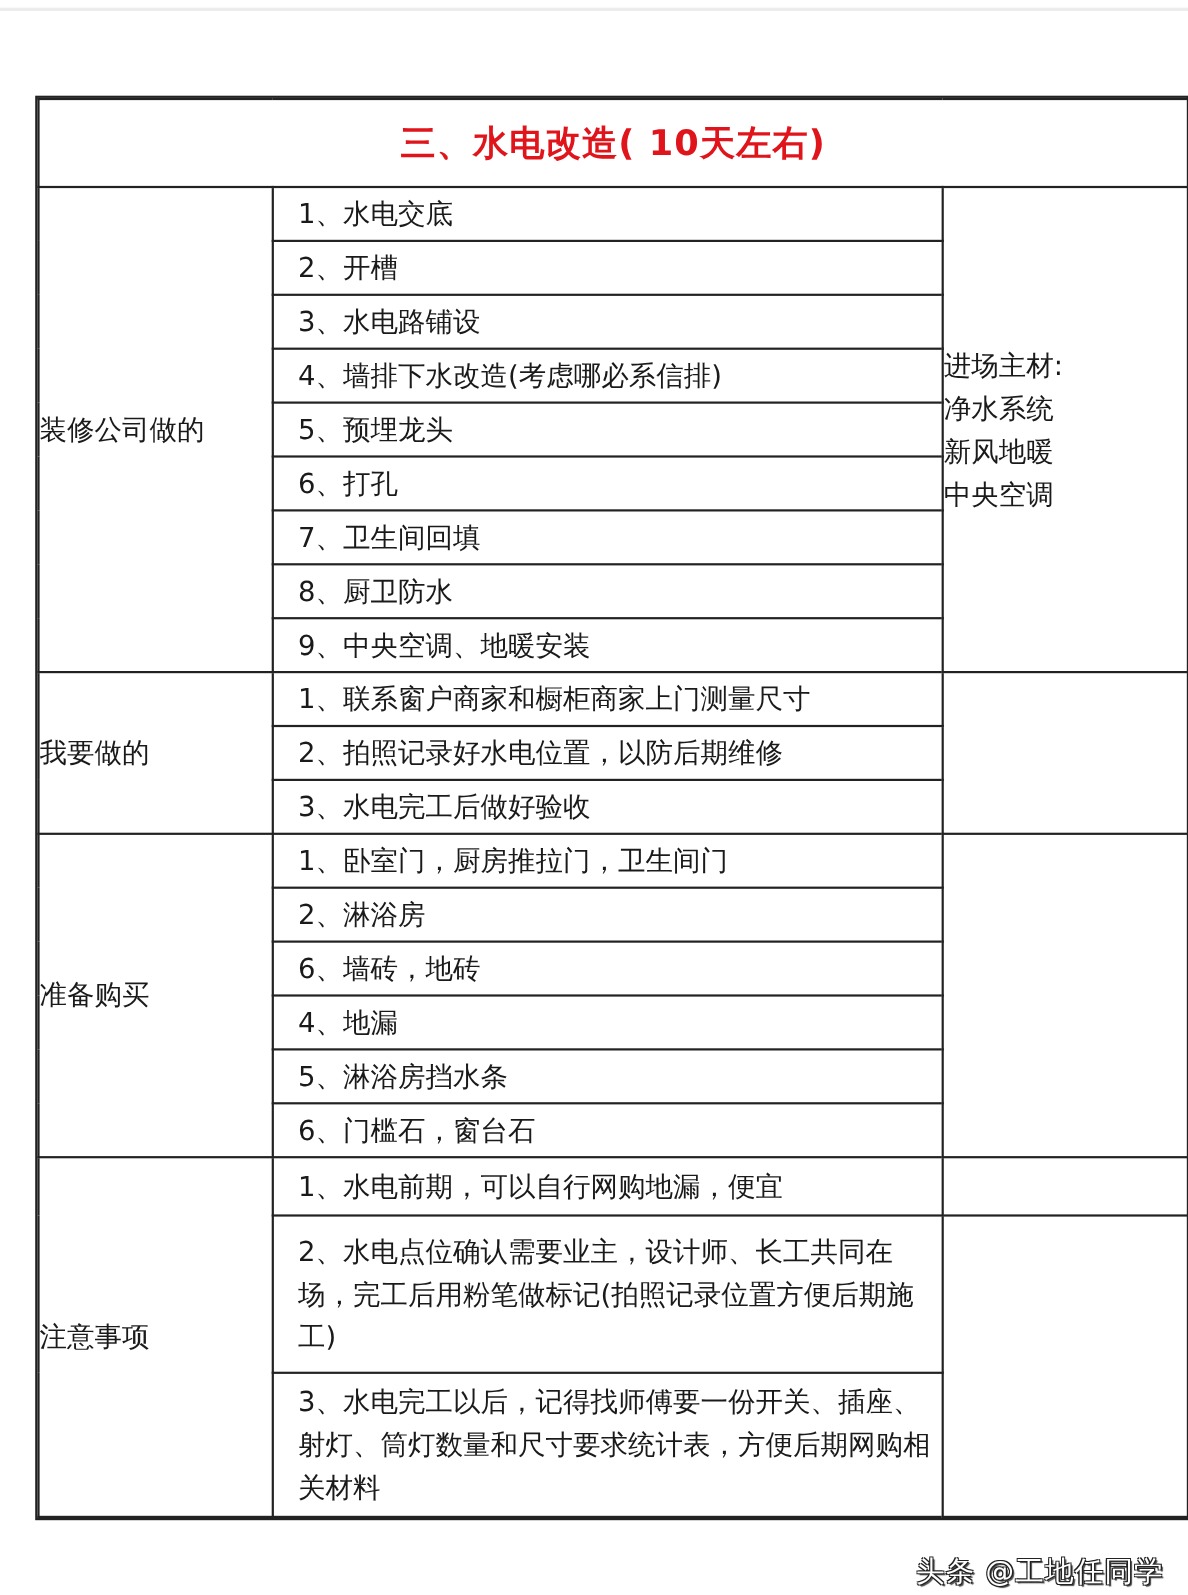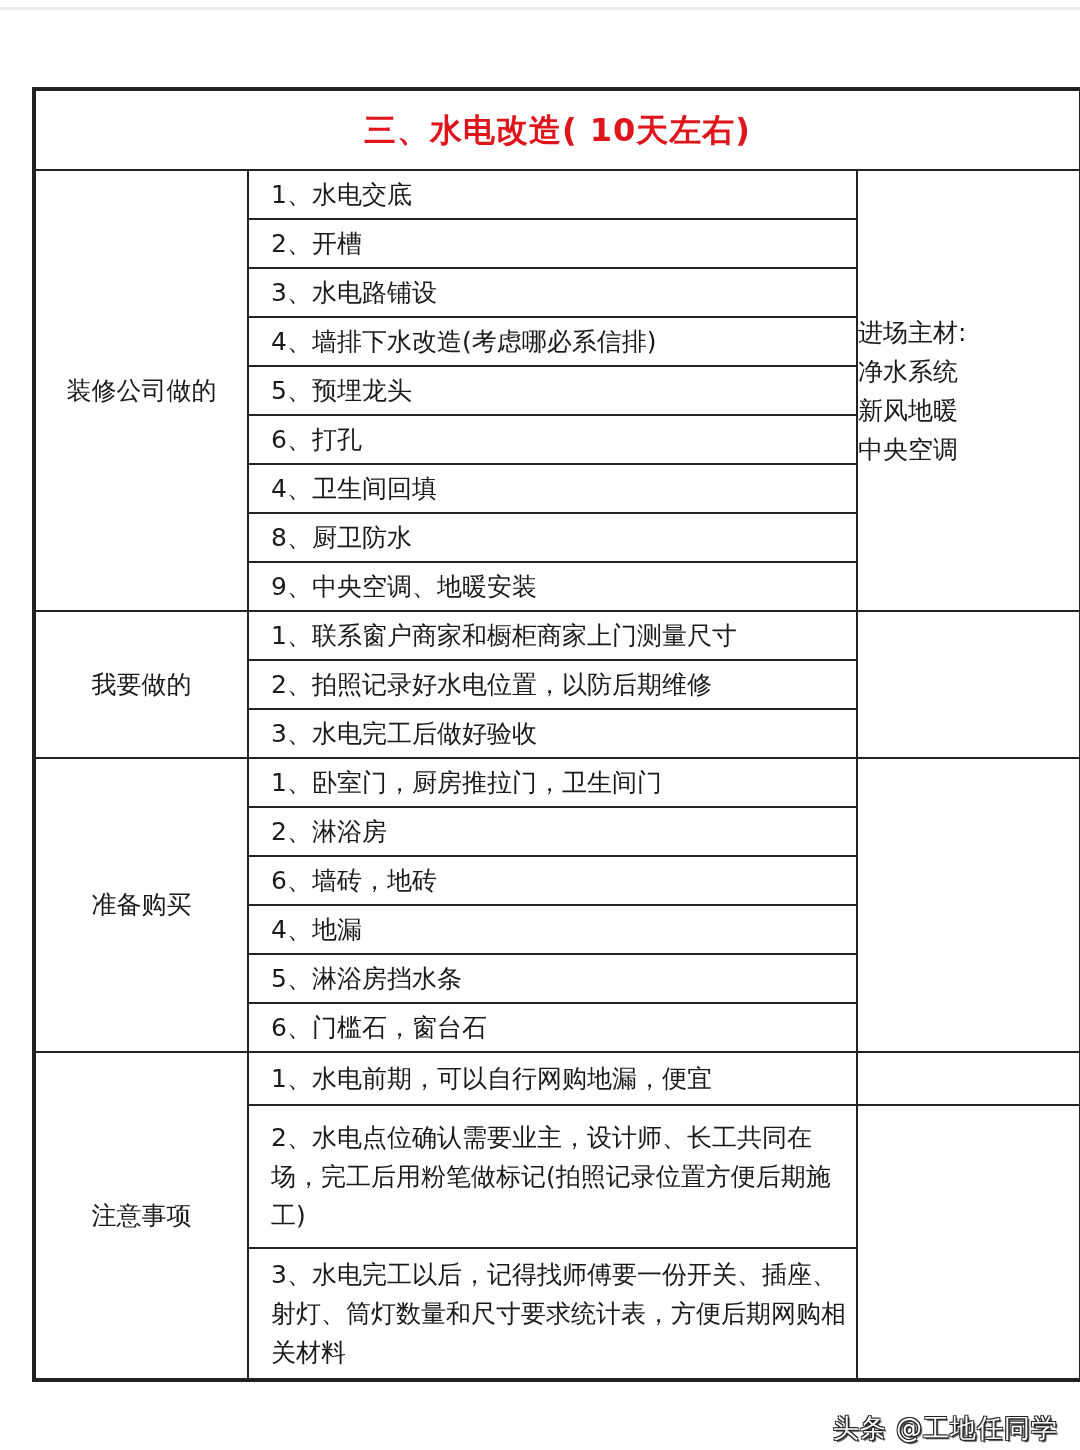--- a/index.html
+++ b/index.html
@@ -25,21 +25,21 @@
     padding: 0;
     vertical-align: middle;
     font-size: 25px;
     line-height: 1.5;
   }
   .title-cell {
     height: 78px; text-align: center;
     color: #e0151b; font-weight: bold; font-size: 32px;
     letter-spacing: 1px;
   }
-  .label-cell { text-align: center; }
+  .label-cell { }
   .item-cell { padding-left: 22px; padding-right: 8px; }
   .item-single { height: 47px; }
   .item-multi { padding-top: 6px; padding-bottom: 6px; line-height: 39px; }
   .note-cell { text-align: left; line-height: 39px; }
   .note-cell div { display: block; }
   .watermark {
     position: absolute; right: 22px; top: 1395px;
     font-size: 26px; color: #ffffff; letter-spacing: 1px;
     text-shadow: 1px 1px 0 #222, -1px -1px 0 #222, 1px -1px 0 #222, -1px 1px 0 #222, 2px 2px 1px #444;
     background: transparent;
@@ -82,21 +82,21 @@
       <tr>
           <td class="item-cell item-single">4、墙排下水改造(考虑哪必系信排)</td>
         </tr>
       <tr>
           <td class="item-cell item-single">5、预埋龙头</td>
         </tr>
       <tr>
           <td class="item-cell item-single">6、打孔</td>
         </tr>
       <tr>
-          <td class="item-cell item-single">4、卫生间回填</td>
+          <td class="item-cell item-single">7、卫生间回填</td>
         </tr>
       <tr>
           <td class="item-cell item-single">8、厨卫防水</td>
         </tr>
       <tr>
           <td class="item-cell item-single">9、中央空调、地暖安装</td>
         </tr>
 
       <tr>
         <td rowspan="3" class="label-cell">我要做的</td>

